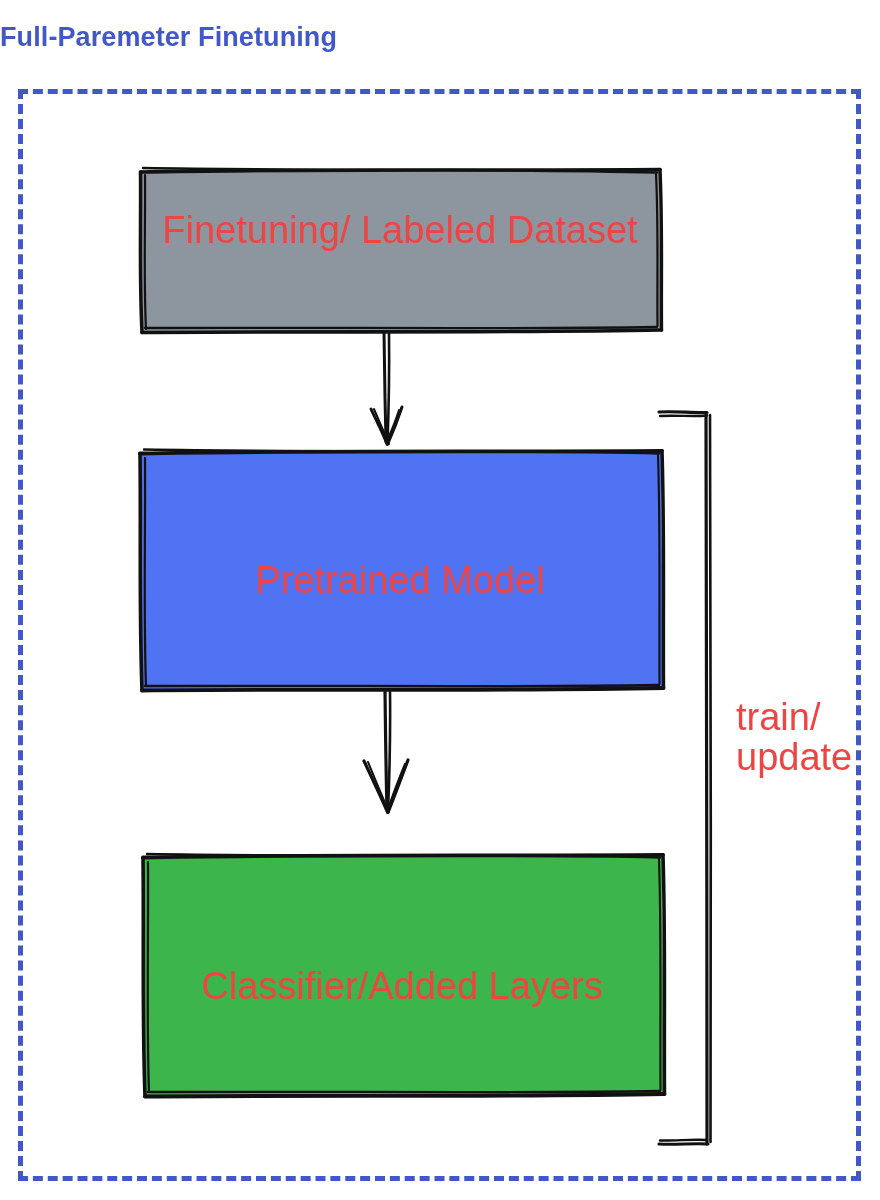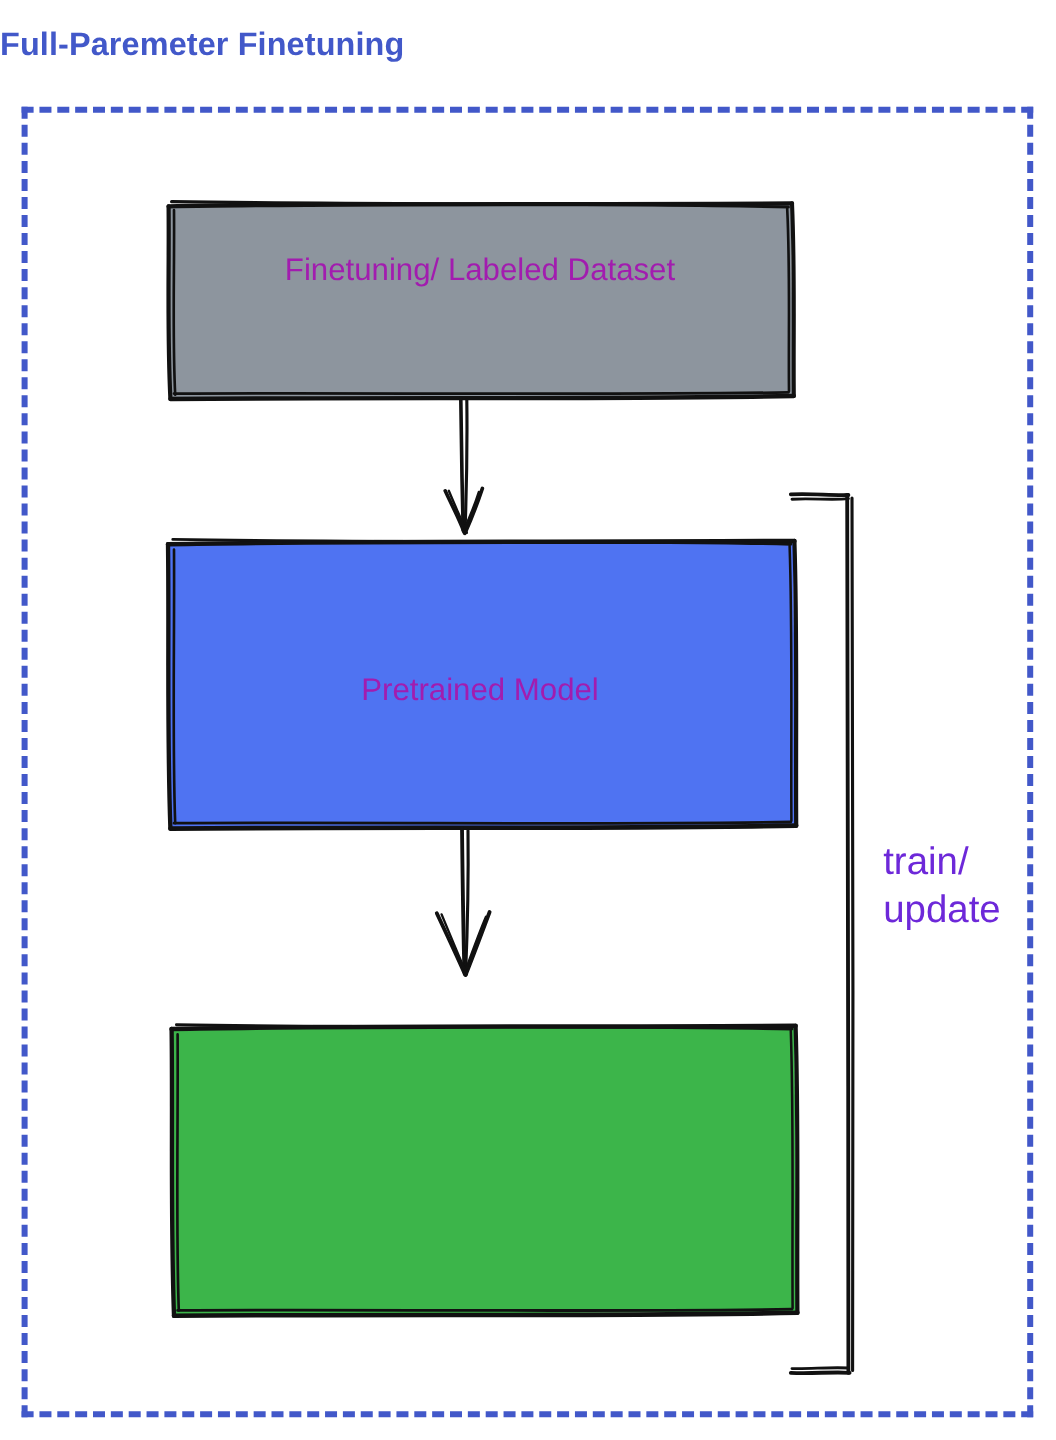--- a/index.html
+++ b/index.html
@@ -42,23 +42,23 @@
   }
   
   .node {
     position: absolute;
     box-sizing: border-box;
   }
   .node-label {
     position: absolute;
     width: 100%;
     text-align: center;
-    font-size: 26px;
+    font-size: 38px;
     font-weight: 400;
-    color: #a21caf;
+    color: #ef4444;
     white-space: nowrap;
     line-height: 1.1;
     pointer-events: none;
   }
   #node-dataset {
     left: 136px;
     top: 166px;
     width: 528px;
     height: 169px;
   }
@@ -87,23 +87,23 @@
   #arrow-dataset-to-model { left: 350px; top: 330px; width: 90px; height: 125px; }
   #arrow-model-to-classifier { left: 350px; top: 688px; width: 90px; height: 130px; }
   #feedback-loop { left: 650px; top: 400px; width: 80px; height: 760px; }
 
   
   #loop-label {
     position: absolute;
     left: 736px;
     top: 697px;
     width: 130px;
-    font-size: 32px;
+    font-size: 38px;
     line-height: 40px;
-    color: #6d28d9;
+    color: #ef4444;
     white-space: nowrap;
   }
 </style>
 </head>
 <body>
 
 <div id="canvas">
 
   <div id="diagram-title">Full-Paremeter Finetuning</div>
 
@@ -144,20 +144,21 @@
       <path d="M6,5 L524,2 L526,240 L7,243 Z" fill="#3cb54a"></path>
       <path d="M5,4.5 C150,1.5 340,3 525,1.8" fill="none" stroke="#111111" stroke-width="3.8" stroke-linecap="round"></path>
       <path d="M9,1 C190,4 360,1.2 522,4.5" fill="none" stroke="#111111" stroke-width="2.4" stroke-linecap="round"></path>
       <path d="M525,1.8 C527.5,80 526,160 526.5,241" fill="none" stroke="#111111" stroke-width="3.5" stroke-linecap="round"></path>
       <path d="M521,6 C523.5,82 522,162 522.5,237" fill="none" stroke="#111111" stroke-width="2.1" stroke-linecap="round"></path>
       <path d="M526.5,241 C370,244 190,242 7,243.5" fill="none" stroke="#111111" stroke-width="3.8" stroke-linecap="round"></path>
       <path d="M522,238 C360,240.5 180,238 10,239" fill="none" stroke="#111111" stroke-width="2.3" stroke-linecap="round"></path>
       <path d="M7,243.5 C4,160 6,80 5,4.5" fill="none" stroke="#111111" stroke-width="3.6" stroke-linecap="round"></path>
       <path d="M11,239 C8.5,170 10.5,85 10,9" fill="none" stroke="#111111" stroke-width="2.2" stroke-linecap="round"></path>
     </svg>
+    <div class="node-label">Classifier/Added Layers</div>
   </div>
 
   <div class="connector" id="arrow-dataset-to-model">
     <svg width="90" height="125" viewBox="0 0 90 125">
       <path d="M34,2 C34.5,40 35,75 36,112" fill="none" stroke="#111111" stroke-width="3" stroke-linecap="round"></path>
       <path d="M39,3 C39.5,42 38.8,78 37.5,113" fill="none" stroke="#111111" stroke-width="2.6" stroke-linecap="round"></path>
       <path d="M21,79 C26,90 32,101 37,114" fill="none" stroke="#111111" stroke-width="3" stroke-linecap="round"></path>
       <path d="M24,79 C29,91 34,102 39,114" fill="none" stroke="#111111" stroke-width="2" stroke-linecap="round"></path>
       <path d="M52,77 C48,89 43,102 37.5,114.5" fill="none" stroke="#111111" stroke-width="3" stroke-linecap="round"></path>
       <path d="M49,80 C45.5,91 41,102 36,113" fill="none" stroke="#111111" stroke-width="2" stroke-linecap="round"></path>

